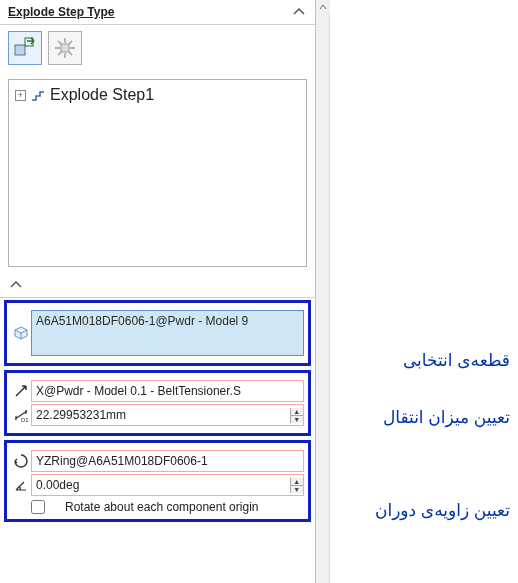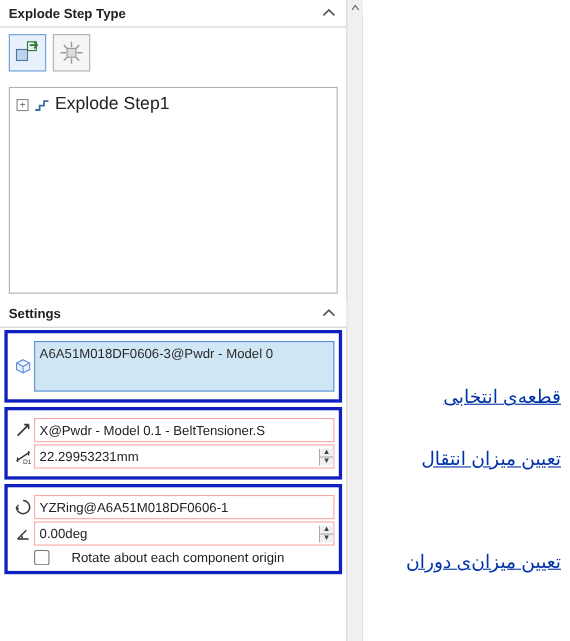--- a/index.html
+++ b/index.html
@@ -3,27 +3,27 @@
 <meta charset="utf-8">
 <style>
   * { box-sizing: border-box; margin: 0; padding: 0; }
   body { font-family: "Segoe UI", Tahoma, sans-serif; font-size: 12px; color: #222; background: #fff; width: 518px; height: 583px; position: relative; }
   .main-wrap { display: flex; height: 583px; }
   .left-panel { width: 316px; border-right: 1px solid #c0c0c0; display: flex; flex-direction: column; background: #fff; position: relative; }
   .scroll-outer { width: 14px; background: #f0f0f0; position: relative; border-right: 1px solid #ddd; }
   .scroll-arrow { width: 14px; height: 14px; display: flex; align-items: center; justify-content: center; color: #555; font-size: 9px; background: #f0f0f0; }
   .scroll-track { position: absolute; top: 14px; bottom: 0; left: 0; right: 0; background: #f0f0f0; }
   .right-pane { flex: 1; background: #fff; position: relative; padding: 10px 10px; }
-  .ann { position: absolute; color: #0033aa; font-size: 17px; direction: rtl; text-align: right; right: 8px; text-decoration: underline; }
+  .ann { position: absolute; color: #0033aa; font-size: 17px; direction: rtl; text-align: right; right: 8px; }
   .ann1 { top: 350px; }
   .ann2 { top: 407px; }
   .ann3 { top: 500px; }
 
   .section { }
-  .section-header { display: flex; align-items: center; justify-content: space-between; padding: 4px 8px 4px 8px; font-weight: bold; font-size: 12px; border-bottom: 1px solid #d0d0d0; }
+  .section-header { display: flex; align-items: center; justify-content: space-between; padding: 4px 8px 4px 8px; font-weight: bold; font-size: 12px; border-bottom: 1px solid #d0d0d0; text-decoration: underline; }
   .section-header .hdr-text { flex: 1; }
   .chev { width: 16px; height: 16px; display: flex; align-items: center; justify-content: center; color: #555; font-size: 11px; }
 
   .type-buttons { display: flex; gap: 6px; padding: 6px 8px 10px 8px; }
   .type-btn { width: 34px; height: 34px; border: 1px solid #b0b0b0; background: #f5f5f5; display: flex; align-items: center; justify-content: center; }
   .type-btn.active { background: #e8f0fb; border-color: #6a9edb; }
   .type-btn svg { width: 26px; height: 26px; }
 
   .steps-body { border: 1px solid #b0b0b0; margin: 4px 8px 6px 8px; height: 188px; background: #fff; padding: 4px; }
   .tree-row { display: flex; align-items: center; gap: 4px; padding: 2px 2px; }
@@ -90,38 +90,37 @@
                 <path d="M2 13 L6 13 L6 9 L10 9 L10 5 L14 5" stroke="#3a6ea5" stroke-width="1.6" fill="none"></path>
               </svg>
           </span>
           <span class="tree-label">Explode Step1</span>
         </div>
       </div>
     </div>
 
     <div class="section">
       <div class="section-header settings-head">
-        <span class="hdr-text">Settings</span>
         <span class="chev">
           <svg viewBox="0 0 16 16">
               <path d="M3 10 L8 5 L13 10" stroke="#555" stroke-width="1.5" fill="none"></path>
             </svg>
         </span>
       </div>
       <div class="settings-body">
 
         <div class="box">
           <div class="row">
             <div class="ico">
               <svg viewBox="0 0 16 16">
                   <path d="M8 2 L14 5 L14 11 L8 14 L2 11 L2 5 Z M2 5 L8 8 L14 5 M8 8 L8 14" stroke="#5a8fd6" fill="#e8f0fb" stroke-width="1"></path>
                 </svg>
             </div>
             <div class="sel-area">
-              <span>A6A51M018DF0606-3@Pwdr - Model 0</span>
+              <span>A6A51M018DF0606-1@Pwdr - Model 9</span>
             </div>
           </div>
         </div>
 
         <div class="box">
           <div class="row">
             <div class="ico">
               <svg viewBox="0 0 16 16">
                   <path d="M3 13 L13 3 M13 3 L9 3 M13 3 L13 7" stroke="#333" stroke-width="1.5" fill="none"></path>
                 </svg>
@@ -189,15 +188,15 @@
       <svg width="8" height="8" viewBox="0 0 8 8">
           <path d="M1 6 L4 2 L7 6" stroke="#666" fill="none"></path>
         </svg>
     </div>
     <div class="scroll-track"></div>
   </div>
 
   <div class="right-pane">
     <div class="ann ann1">قطعه‌ی انتخابی</div>
     <div class="ann ann2">تعیین میزان انتقال</div>
-    <div class="ann ann3">تعیین میزان‌ی دوران</div>
+    <div class="ann ann3">تعیین زاویه‌ی دوران</div>
   </div>
 </div>
 
 </body></html>

